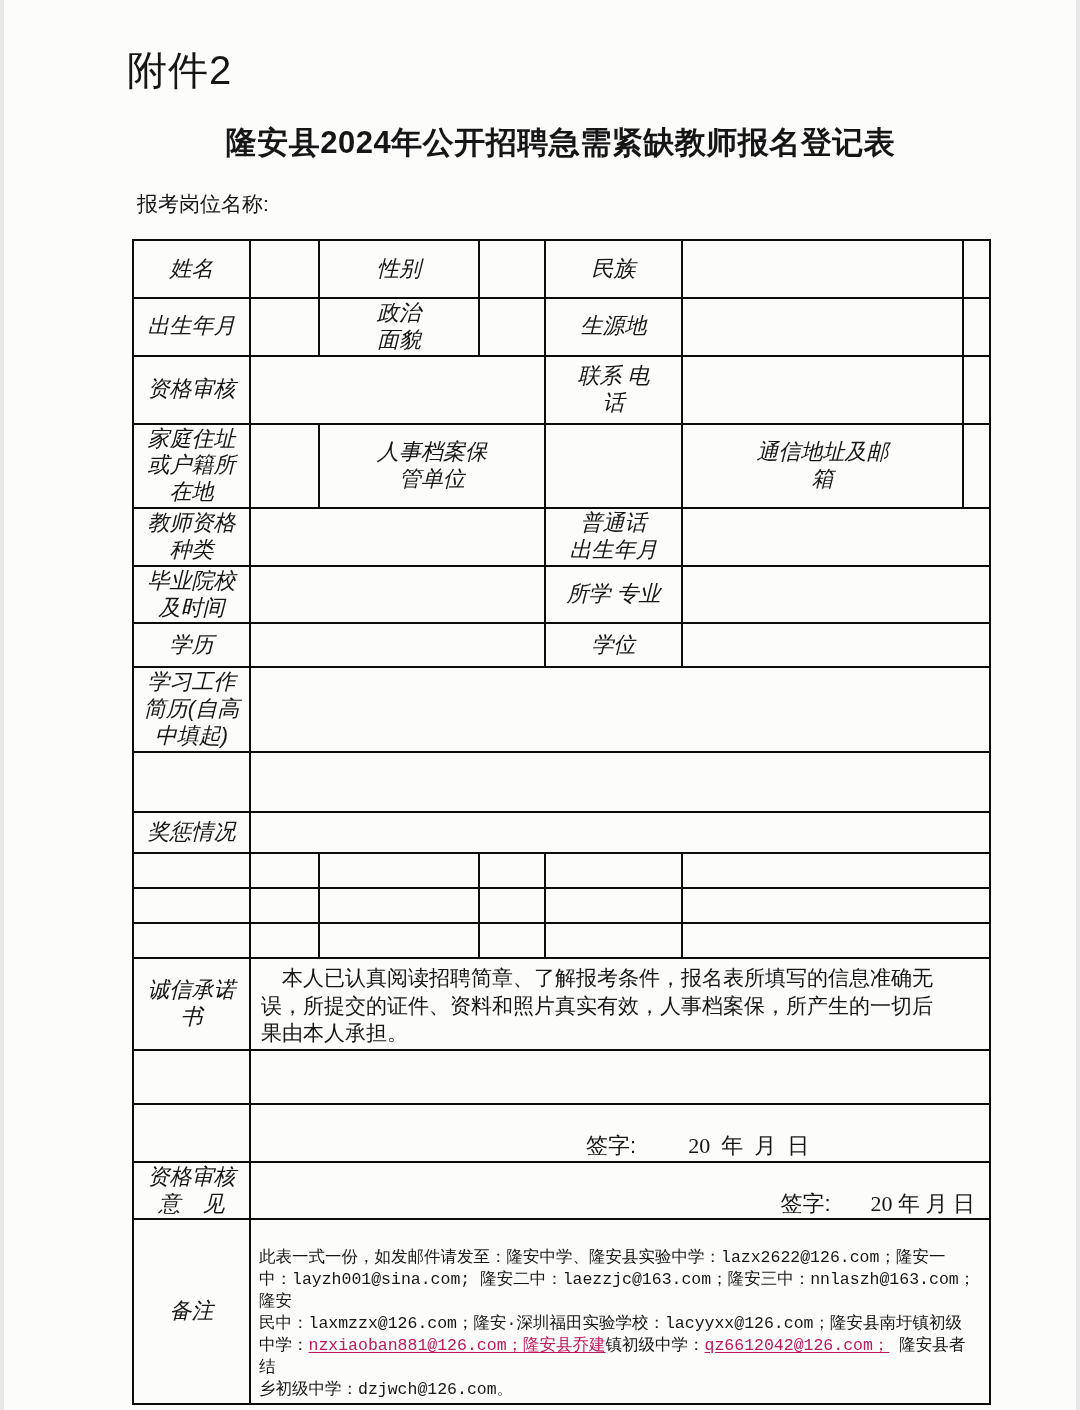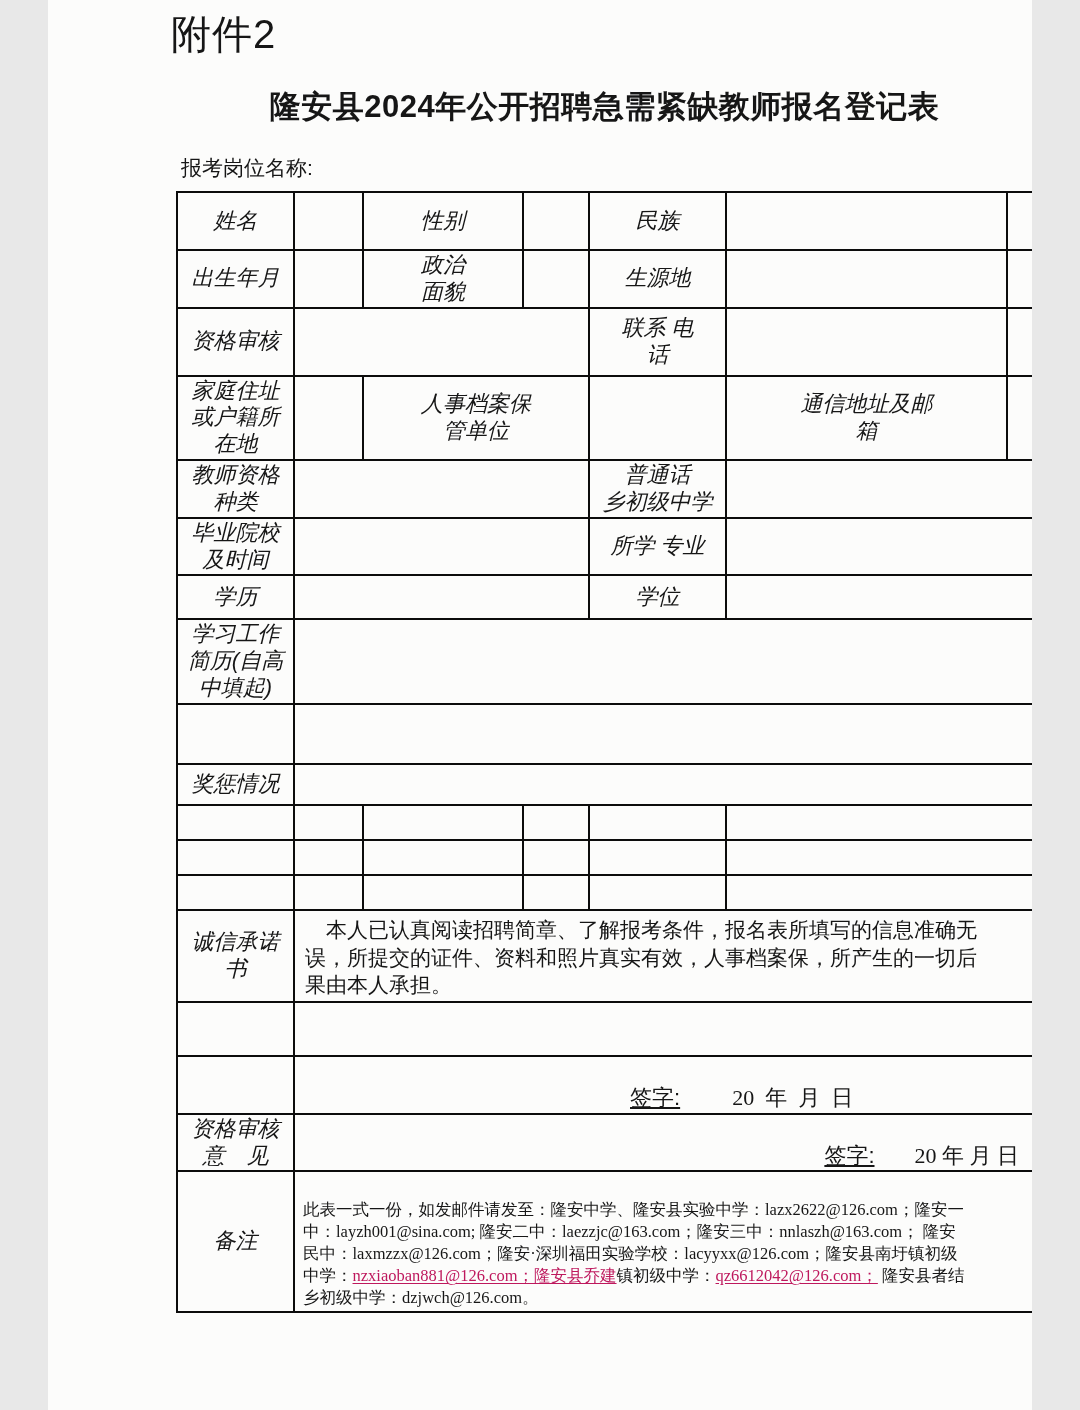--- a/index.html
+++ b/index.html
@@ -1,43 +1,43 @@
 <!DOCTYPE html>
 <html><head>
 <meta charset="utf-8">
 <style>
   html,body {margin:0; padding:0; background:#e8e8e8;}
   .page {
-    width:984px; height:1410px; background:#fcfcfb;
+    width:1072px; height:1410px; background:#fcfcfb;
     font-family:"Liberation Sans", sans-serif; color:#161616;
-    position:relative; box-sizing:border-box; padding-top:12px;
+    position:relative; box-sizing:border-box; padding-top:48px;
     margin:0 auto; overflow:hidden;
   }
   .attachment {margin-left:123px; font-size:40px; line-height:1.1; letter-spacing:1px;}
   .doc-title {width:857px; margin:30px 0 0 128px; text-align:center;
     font-size:31px; font-weight:bold; letter-spacing:0.5px;}
-  .position-label {margin:26px 0 9px 133px; font-size:21px;}
+  .position-label {margin:26px 0 21px 133px; font-size:21px;}
   table.form {border-collapse:collapse; margin-left:128px; table-layout:fixed; width:857px;}
   td {
     border:2px solid #0c0c0c; white-space:pre-line; font-size:22px;
     color:#161616; vertical-align:middle; padding:1px 3px; box-sizing:border-box;
     line-height:1.22; overflow:hidden;
   }
   td.lab {text-align:center;font-style:italic;}
   td.fill {}
   td.pledge-cell {vertical-align:top; text-align:left; padding:5px 10px 2px 10px;
     font-size:21px; line-height:1.32;}
   td.remarks-cell {vertical-align:top; text-align:left; padding:5px 8px 2px 8px;
-    font-family:Liberation Serif, serif; font-size:16.5px; line-height:1.33;}
+    font-family:Liberation Mono, monospace; font-size:16.5px; line-height:1.33;}
   .link {color:#be185d; text-decoration:underline; text-underline-offset:2px;}
   td.sign-mid-cell {text-align:left; padding-left:335px;}
   td.sign-right-cell {text-align:right; padding-right:14px;}
   .date-str {white-space:pre-wrap; margin-left:52px; font-family:"Liberation Serif", serif;}
   .sign-right-cell .date-str {margin-left:40px;}
-  .sign-label {white-space:pre-wrap;text-decoration:underline;}
+  .sign-label {white-space:pre-wrap;}
 </style>
 </head>
 <body>
 
 <div class="page">
 
   <div class="attachment">附件2</div>
 
   <div class="doc-title">隆安县2024年公开招聘急需紧缺教师报名登记表</div>
 
@@ -96,21 +96,21 @@
       <td class="lab">通信地址及邮
 箱</td>
       <td class="fill"></td>
     </tr>
 
     <tr style="height:57px">
       <td class="lab">教师资格
 种类</td>
       <td class="fill" colspan="3"></td>
       <td class="lab">普通话
-乡初级中学</td>
+出生年月</td>
       <td class="fill" colspan="2"></td>
     </tr>
 
     <tr style="height:56px">
       <td class="lab">毕业院校
 及时间</td>
       <td class="fill" colspan="3"></td>
       <td class="lab">所学 专业</td>
       <td class="fill" colspan="2"></td>
     </tr>

